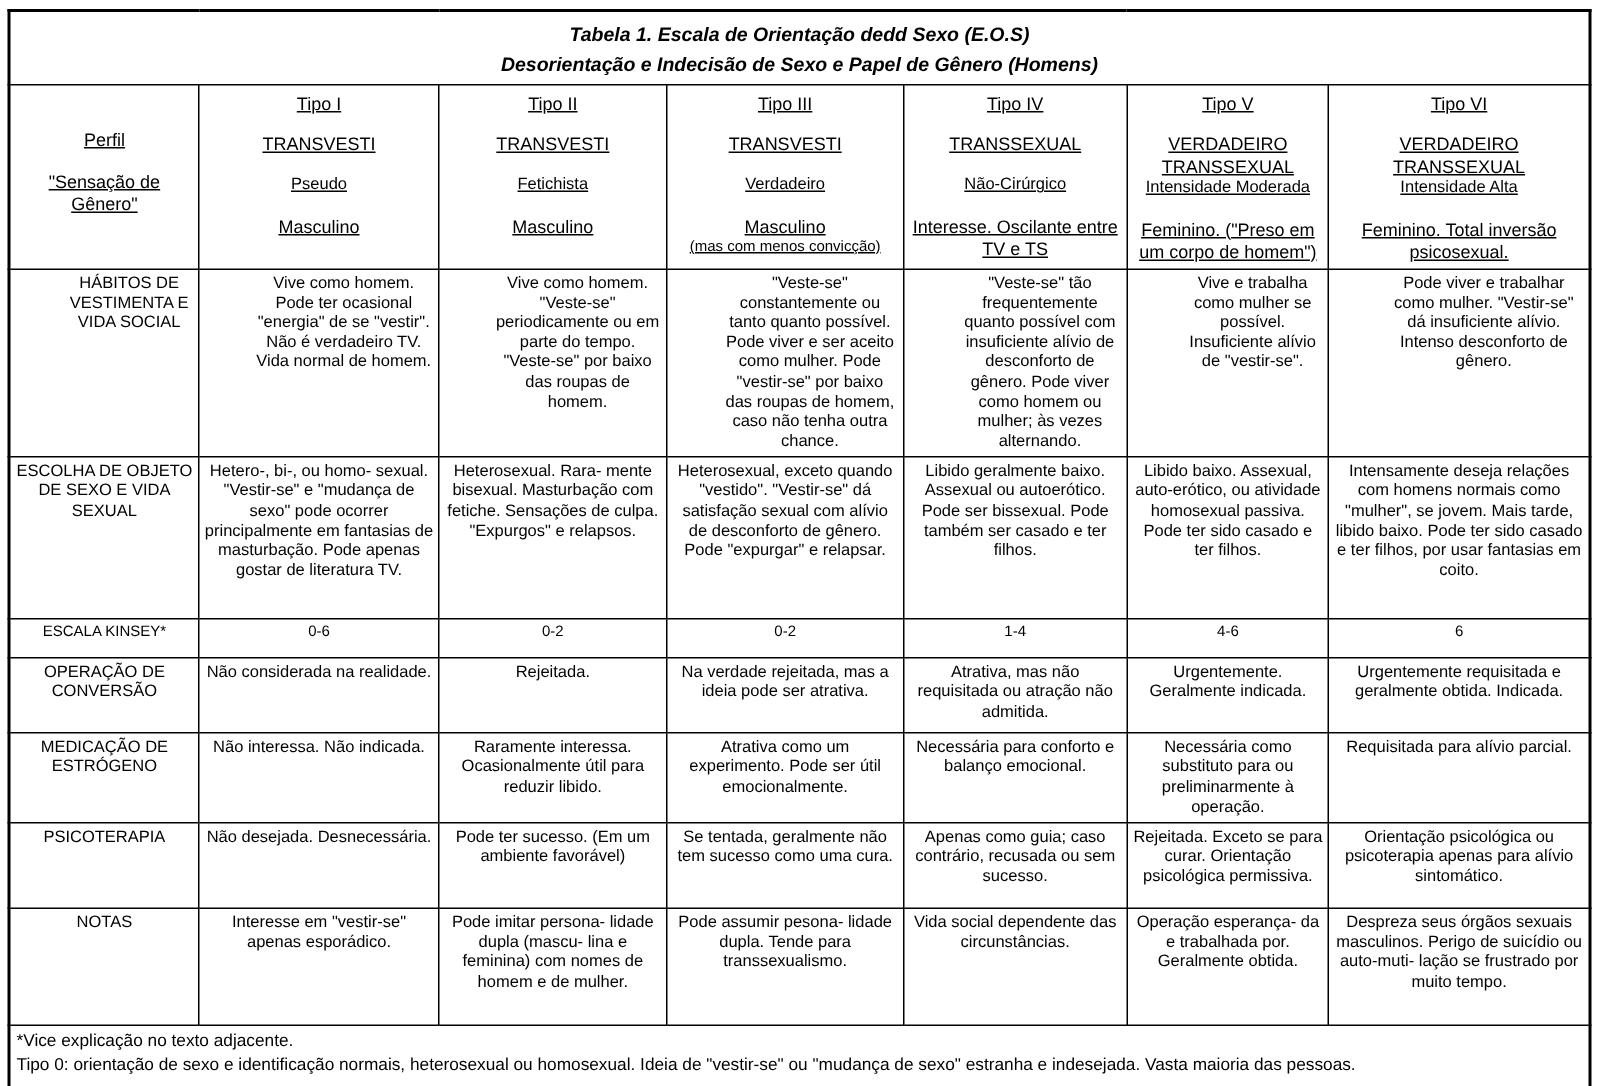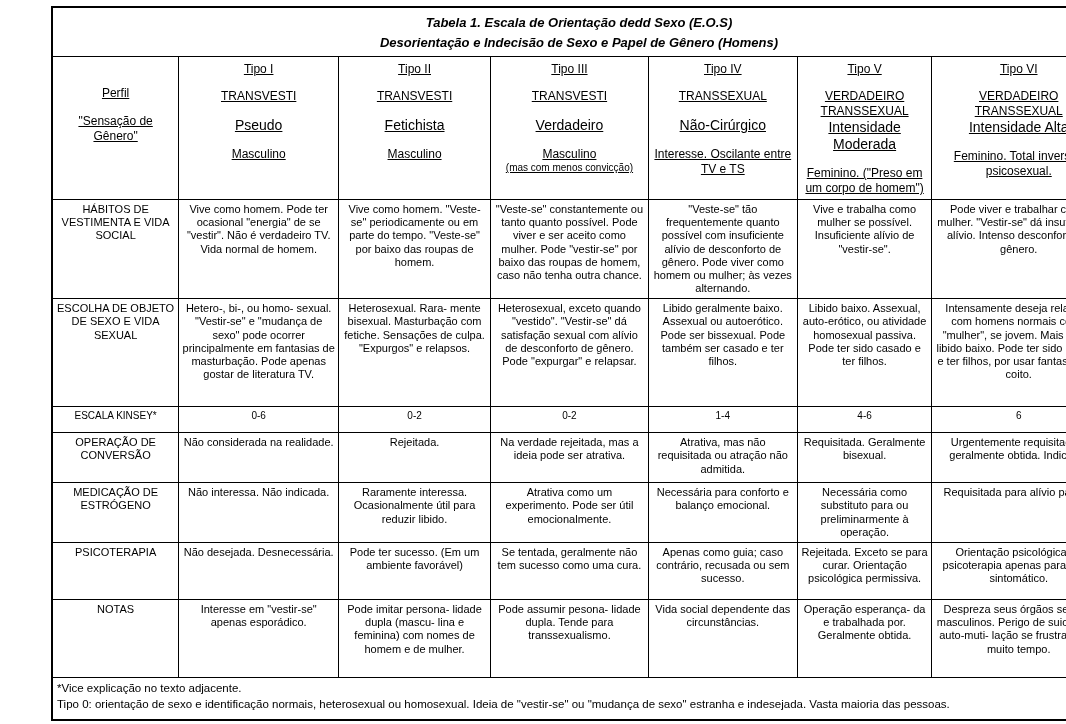--- a/index.html
+++ b/index.html
@@ -1,18 +1,18 @@
 <!DOCTYPE html>
 <html><head>
 <meta charset="utf-8">
 <style>
   * { box-sizing: border-box; }
   html, body { margin: 0; padding: 0; background: #ffffff; color: #000; }
   body { font-family: "Liberation Sans", "DejaVu Sans", sans-serif; }
-  .page { width: 946px; height: 724px; padding: 6px 5px; background: #fff; margin-left: 46px; }
+  .page { width: 946px; height: 724px; padding: 6px 5px; background: #fff; }
 
   table.eos {
     border-collapse: collapse;
     table-layout: fixed;
     width: 1056px;
     border: 2px solid #000;
   }
   table.eos td {
     border: 1px solid #000;
     vertical-align: top;
@@ -29,30 +29,30 @@
 
   
   tr.r-group td { font-weight: bold; font-size: 13px; padding: 5px 2px; height: 26px; vertical-align: middle; }
 
   
   tr.r-profile td { height: 122px; text-decoration: underline; }
   .plabel   { font-size: 12px; padding-top: 26px; }
   .psublabel{ font-size: 12px; margin-top: 14px; }
   .tipo     { font-size: 12px; padding-top: 2px; }
   .pname    { font-size: 12px; margin-top: 13px; line-height: 1.25; }
-  .psub     { font-size: 14px; margin-top: 13px; }
+  .psub     { font-size: 11px; margin-top: 13px; }
   .pgender  { font-size: 12px; margin-top: 13px; line-height: 1.25; }
   .pnote    { font-size: 10px; line-height: 1.2; }
   td.tight .psub { margin-top: 0; }
 
   
   td.rowlabel { font-size: 12px; line-height: 1.25; padding-top: 4px; }
 
   
-  tr.r-habitos  td { height: 91px; }
+  tr.r-habitos  td { height: 91px; padding-left: 36px; }
   tr.r-escolha  td { height: 108px; }
   tr.r-kinsey   td { height: 26px; font-size: 10px; }
   tr.r-operacao td { height: 50px; }
   tr.r-medicacao td { height: 54px; }
   tr.r-psico    td { height: 57px; }
   tr.r-notas    td { height: 78px; text-align: center; }
 
   
   tr.r-foot td { text-align: left; padding: 3px 4px; height: 42px; }
   .footline { font-size: 11.5px; line-height: 1.35; }
@@ -159,21 +159,21 @@
       <td>4-6</td>
       <td>6</td>
     </tr>
 
     <tr class="r-operacao">
       <td class="rowlabel">OPERAÇÃO DE CONVERSÃO</td>
       <td>Não considerada na realidade.</td>
       <td>Rejeitada.</td>
       <td>Na verdade rejeitada, mas a ideia pode ser atrativa.</td>
       <td>Atrativa, mas não requisitada ou atração não admitida.</td>
-      <td>Requisitada. Geralmente bisexual.</td>
+      <td>Urgentemente. Geralmente indicada.</td>
       <td>Urgentemente requisitada e geralmente obtida. Indicada.</td>
     </tr>
 
     <tr class="r-medicacao">
       <td class="rowlabel">MEDICAÇÃO DE ESTRÓGENO</td>
       <td>Não interessa. Não indicada.</td>
       <td>Raramente interessa. Ocasionalmente útil para reduzir libido.</td>
       <td>Atrativa como um experimento. Pode ser útil emocionalmente.</td>
       <td>Necessária para conforto e balanço emocional.</td>
       <td>Necessária como substituto para ou preliminarmente à operação.</td>

